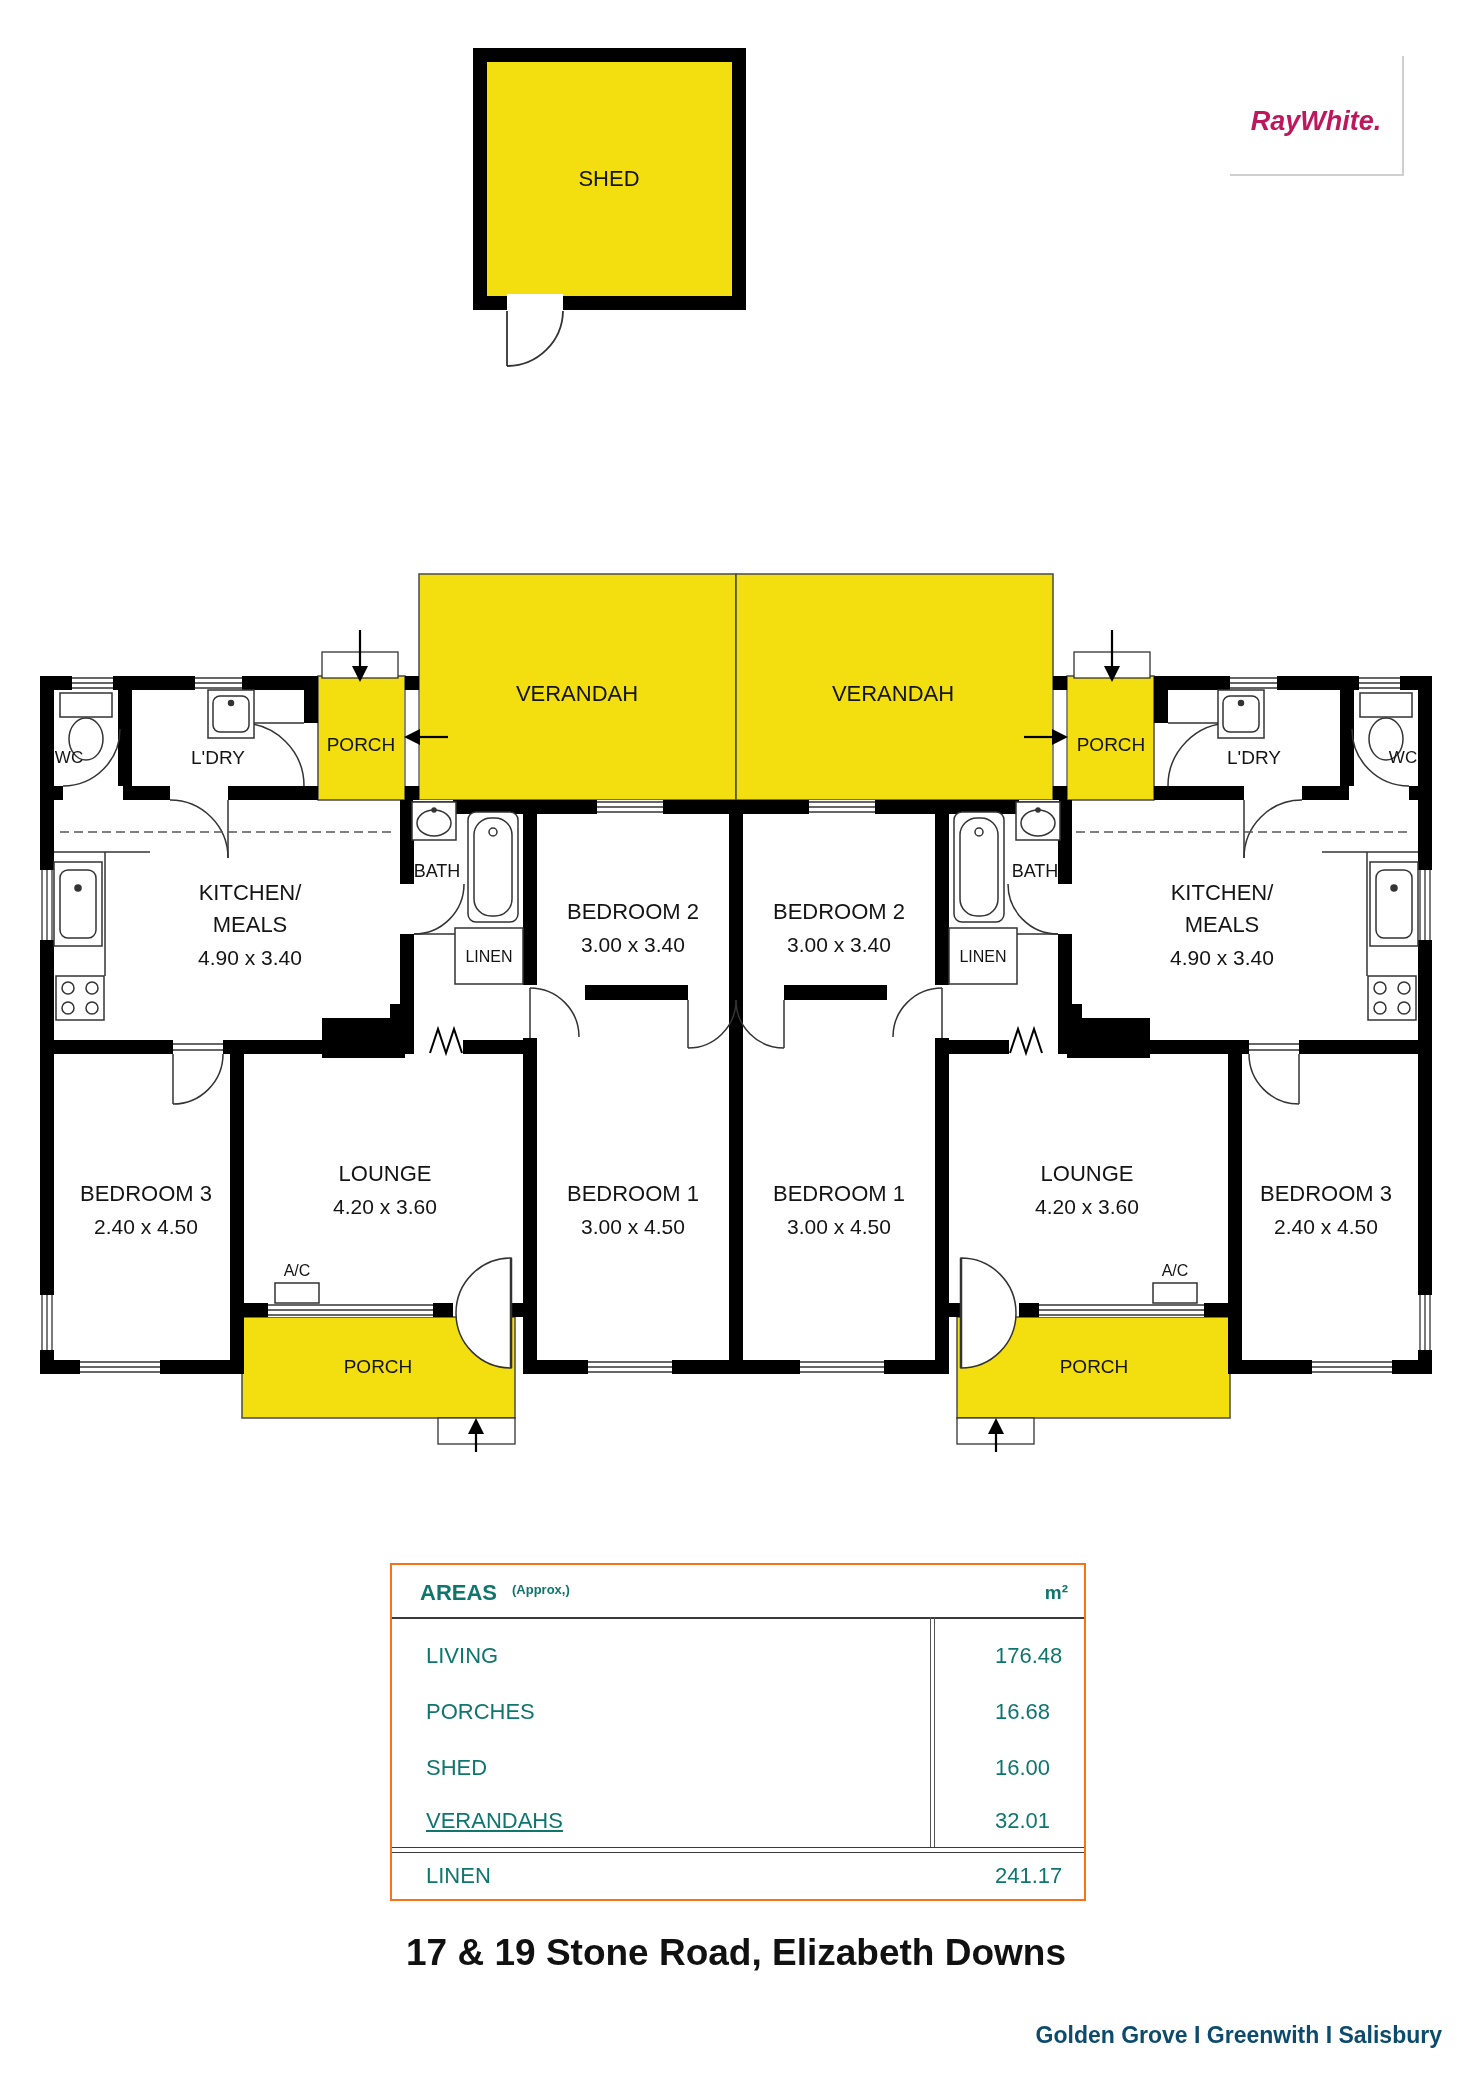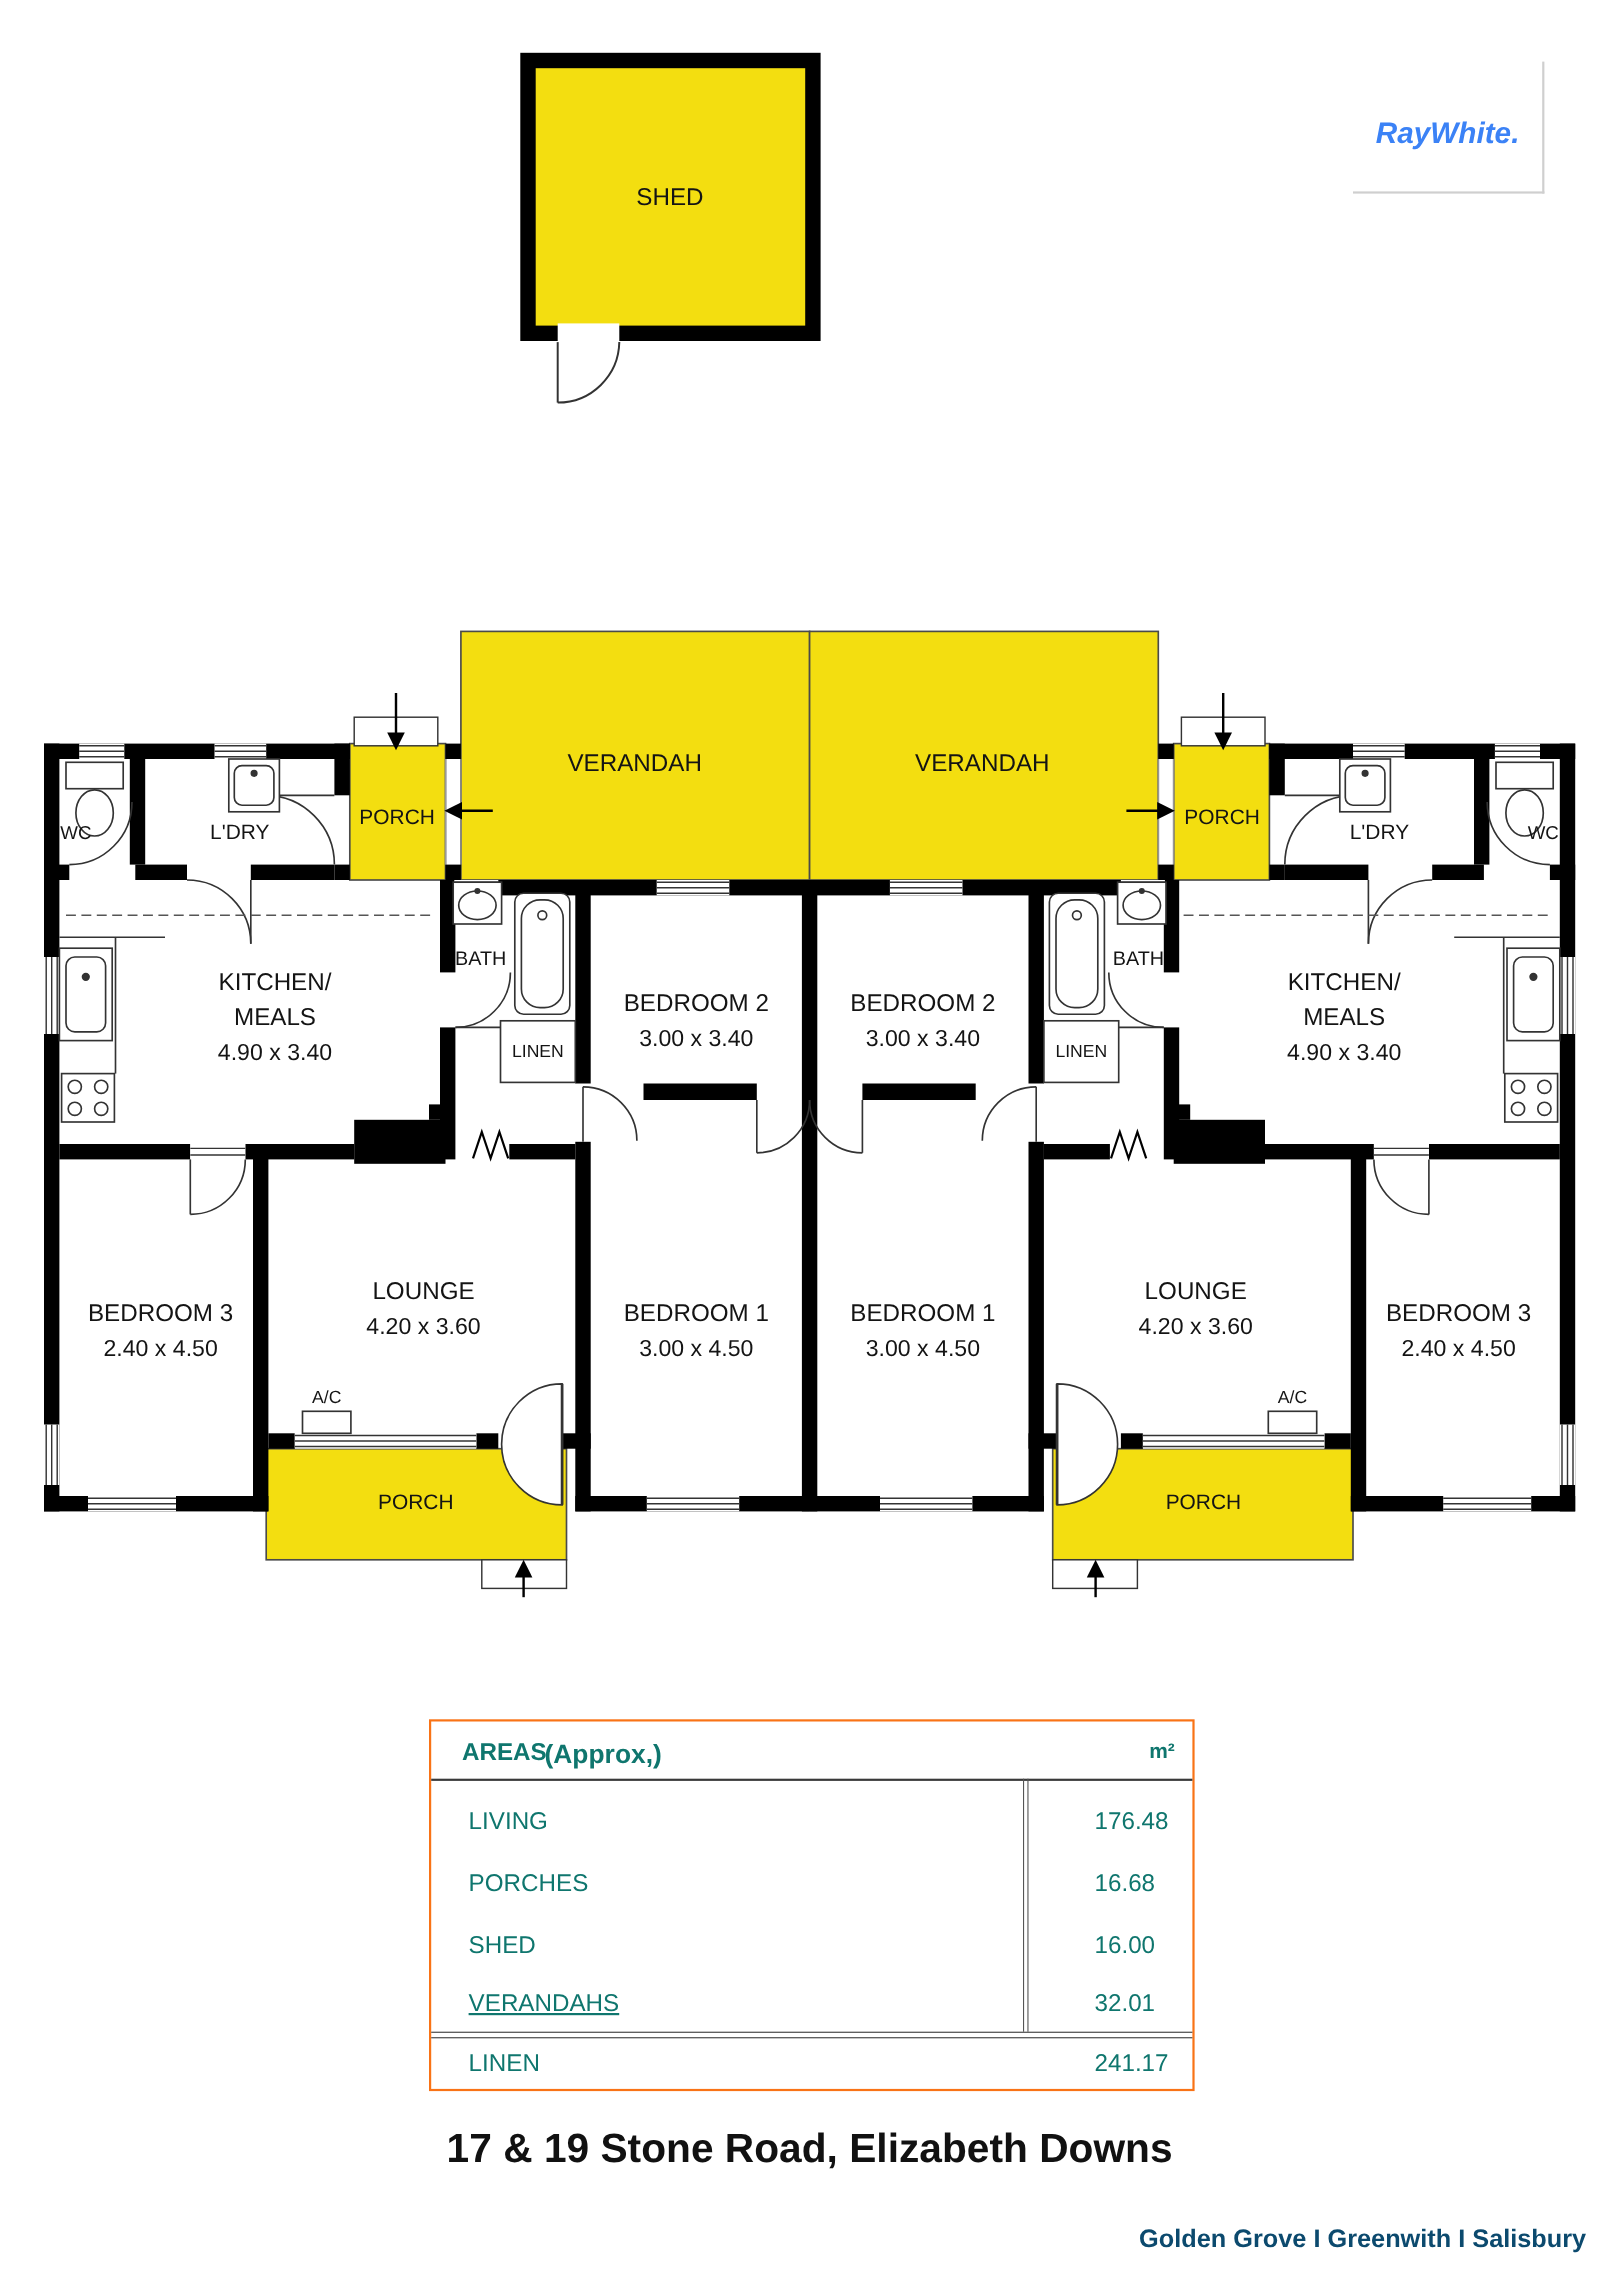--- a/index.html
+++ b/index.html
@@ -2,35 +2,35 @@
 <html><head>
 <meta charset="utf-8">
 <style>
   html,body{margin:0;padding:0;background:#ffffff;}
   body{width:1472px;height:2082px;position:relative;font-family:"Liberation Sans",sans-serif;overflow:hidden;}
   #plan-svg{position:absolute;left:0;top:0;}
   .lbl{position:absolute;transform:translate(-50%,-50%);color:#141414;white-space:nowrap;line-height:1;}
   .wm-logo{position:absolute;left:1230px;top:56px;width:172px;height:118px;
     border-right:2px solid #cfcfcf;border-bottom:2px solid #cfcfcf;}
   .wm-logo span{position:absolute;left:0;right:0;top:50px;text-align:center;
-    font-style:italic;font-weight:bold;font-size:27px;color:#3b82f6;}
+    font-style:italic;font-weight:bold;font-size:27px;color:#be185d;}
   .wm-footer{position:absolute;right:30px;top:2022px;font-size:23px;font-weight:bold;color:#0c4a6e;}
   .page-title{position:absolute;left:0;right:0;top:1932px;text-align:center;
     font-size:37px;font-weight:bold;color:#111;}
   .areas-table{position:absolute;left:390px;top:1563px;width:692px;height:334px;
     border:2px solid #f97316;color:#0f766e;}
   .at-row-label{position:absolute;left:34px;font-size:22px;transform:translateY(-50%);}
   .at-row-value{position:absolute;left:603px;font-size:22px;transform:translateY(-50%);}
   .at-headline{position:absolute;left:0;right:0;top:52px;height:0;border-top:2px solid #3a3a3a;}
   .at-vline{position:absolute;left:538px;top:52px;height:230px;width:3px;
     border-left:1.5px solid #555;border-right:1.5px solid #555;}
   .at-sep{position:absolute;left:0;right:0;top:282px;height:4px;
     border-top:1.5px solid #3a3a3a;border-bottom:1.5px solid #3a3a3a;}
   .at-title{position:absolute;left:28px;top:15px;font-size:22px;font-weight:bold;}
-  .at-sub{position:absolute;left:103px;top:17px;font-size:24px;font-weight:bold;}
+  .at-sub{position:absolute;left:120px;top:17px;font-size:13px;font-weight:bold;}
   .at-unit{position:absolute;right:16px;top:17px;font-size:19px;font-weight:bold;}
 </style>
 </head>
 <body>
 
 <svg id="plan-svg" width="1472" height="2082" viewBox="0 0 1472 2082">
 
   <g>
     <rect x="473" y="48" width="273" height="262" fill="#000"></rect>
     <rect x="487" y="62" width="245" height="234" fill="#F3DE10"></rect>

